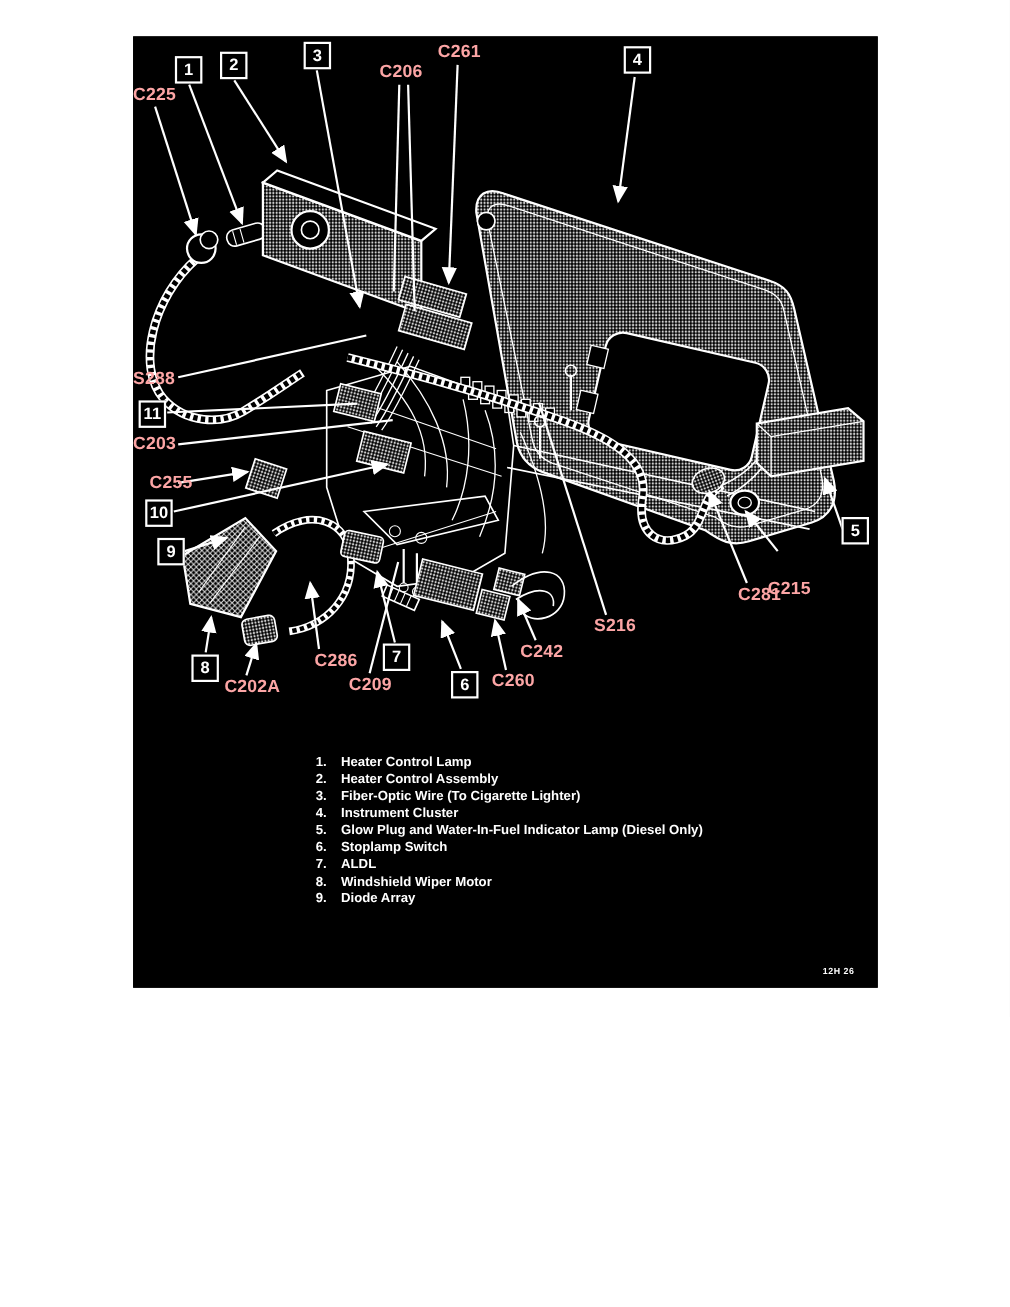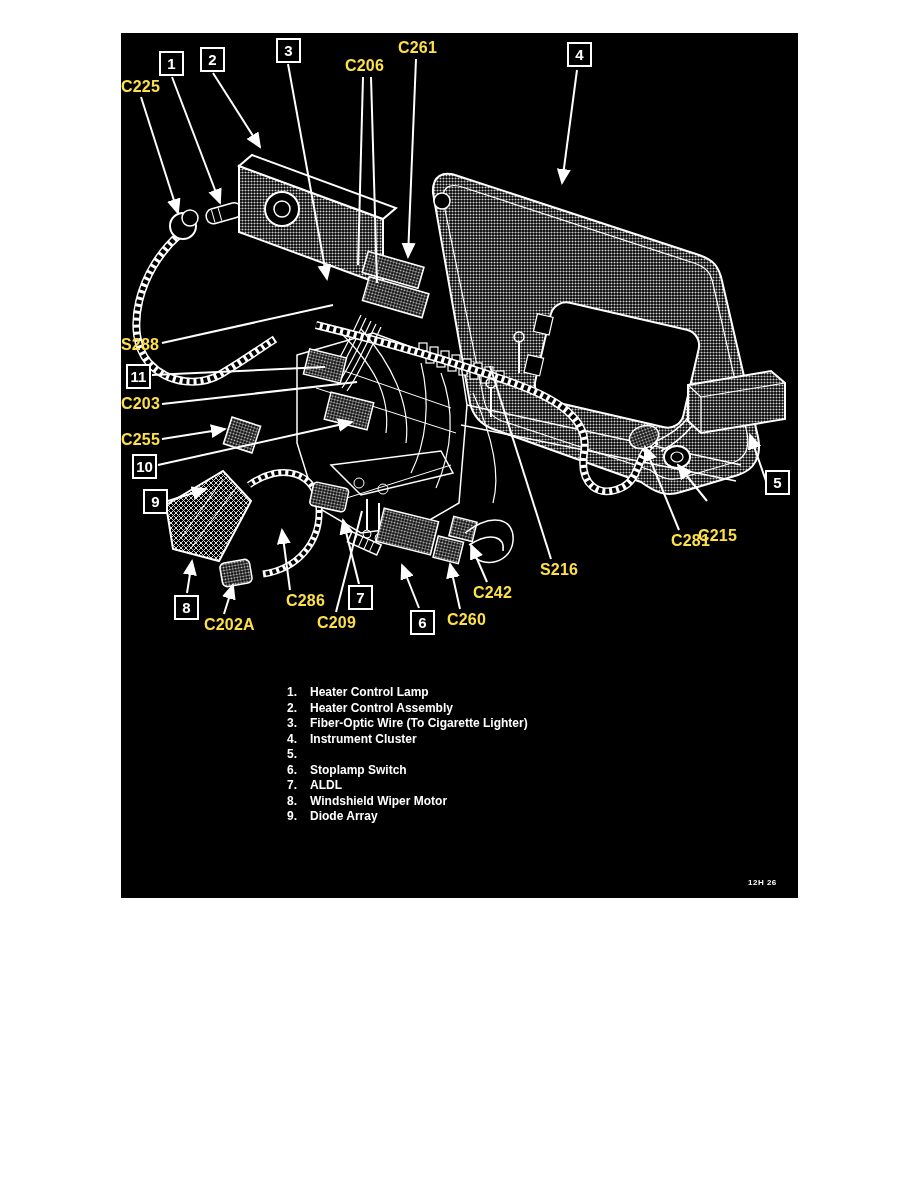--- a/index.html
+++ b/index.html
@@ -1,20 +1,20 @@
 <!DOCTYPE html>
 <html><head>
 <meta charset="utf-8">
 <style>
   html,body{margin:0;padding:0;background:#ffffff;}
   .page{position:relative;width:918px;height:1188px;background:#ffffff;overflow:hidden;
         font-family:"Liberation Sans",sans-serif;}
   .figure{position:absolute;left:121px;top:33px;width:677px;height:865px;background:#000000;}
   .art{position:absolute;left:0;top:0;width:677px;height:865px;}
-  .clabel{position:absolute;color:#fde047;font:bold 16px/17px "Liberation Sans",sans-serif;
+  .clabel{position:absolute;color:#fca5a5;font:bold 16px/17px "Liberation Sans",sans-serif;
           letter-spacing:0.2px;white-space:nowrap;}
   .cbox{position:absolute;width:21px;height:21px;border:2px solid #ffffff;background:#000000;
         color:#ffffff;font:bold 15px "Liberation Sans",sans-serif;
         display:flex;align-items:center;justify-content:center;}
   .legend{position:absolute;left:150px;top:652px;width:470px;}
   .legend-row{display:flex;color:#ffffff;font:bold 12px/15.5px "Liberation Sans",sans-serif;}
   .legend-num{width:26px;text-align:right;margin-right:13px;flex:none;}
   .legend-label{white-space:nowrap;text-align:center;}
   .figcode{position:absolute;left:627px;top:845px;color:#ffffff;
            font:bold 8px "Liberation Sans",sans-serif;letter-spacing:0.5px;}
@@ -225,21 +225,21 @@
         <line x1="586" y1="468" x2="557" y2="432" marker-end="url(#arw)"></line>
         <line x1="645" y1="448" x2="629" y2="402" marker-end="url(#arw)"></line>
       </g>
     </svg>
 
     <div class="clabel" style="left:0px;top:45px">C225</div>
     <div class="clabel" style="left:224px;top:24px">C206</div>
     <div class="clabel" style="left:277px;top:6px">C261</div>
     <div class="clabel" style="left:0px;top:303px">S288</div>
     <div class="clabel" style="left:0px;top:362px">C203</div>
-    <div class="clabel" style="left:0px;top:398px">C255</div>
+    <div class="clabel" style="left:15px;top:398px">C255</div>
     <div class="clabel" style="left:577px;top:494px">C215</div>
     <div class="clabel" style="left:550px;top:499px">C281</div>
     <div class="clabel" style="left:83px;top:583px">C202A</div>
     <div class="clabel" style="left:165px;top:559px">C286</div>
     <div class="clabel" style="left:196px;top:581px">C209</div>
     <div class="clabel" style="left:326px;top:578px">C260</div>
     <div class="clabel" style="left:352px;top:551px">C242</div>
     <div class="clabel" style="left:419px;top:528px">S216</div>
 
     <div class="cbox" style="left:38px;top:18px">1</div>
@@ -266,20 +266,21 @@
       <div class="legend-row">
           <span class="legend-num">3.</span>
           <span class="legend-label">Fiber-Optic Wire (To Cigarette Lighter)</span>
         </div>
       <div class="legend-row">
           <span class="legend-num">4.</span>
           <span class="legend-label">Instrument Cluster</span>
         </div>
       <div class="legend-row">
           <span class="legend-num">5.</span>
+          <span class="legend-label">Glow Plug and Water-In-Fuel Indicator Lamp (Diesel Only)</span>
         </div>
       <div class="legend-row">
           <span class="legend-num">6.</span>
           <span class="legend-label">Stoplamp Switch</span>
         </div>
       <div class="legend-row">
           <span class="legend-num">7.</span>
           <span class="legend-label">ALDL</span>
         </div>
       <div class="legend-row">

